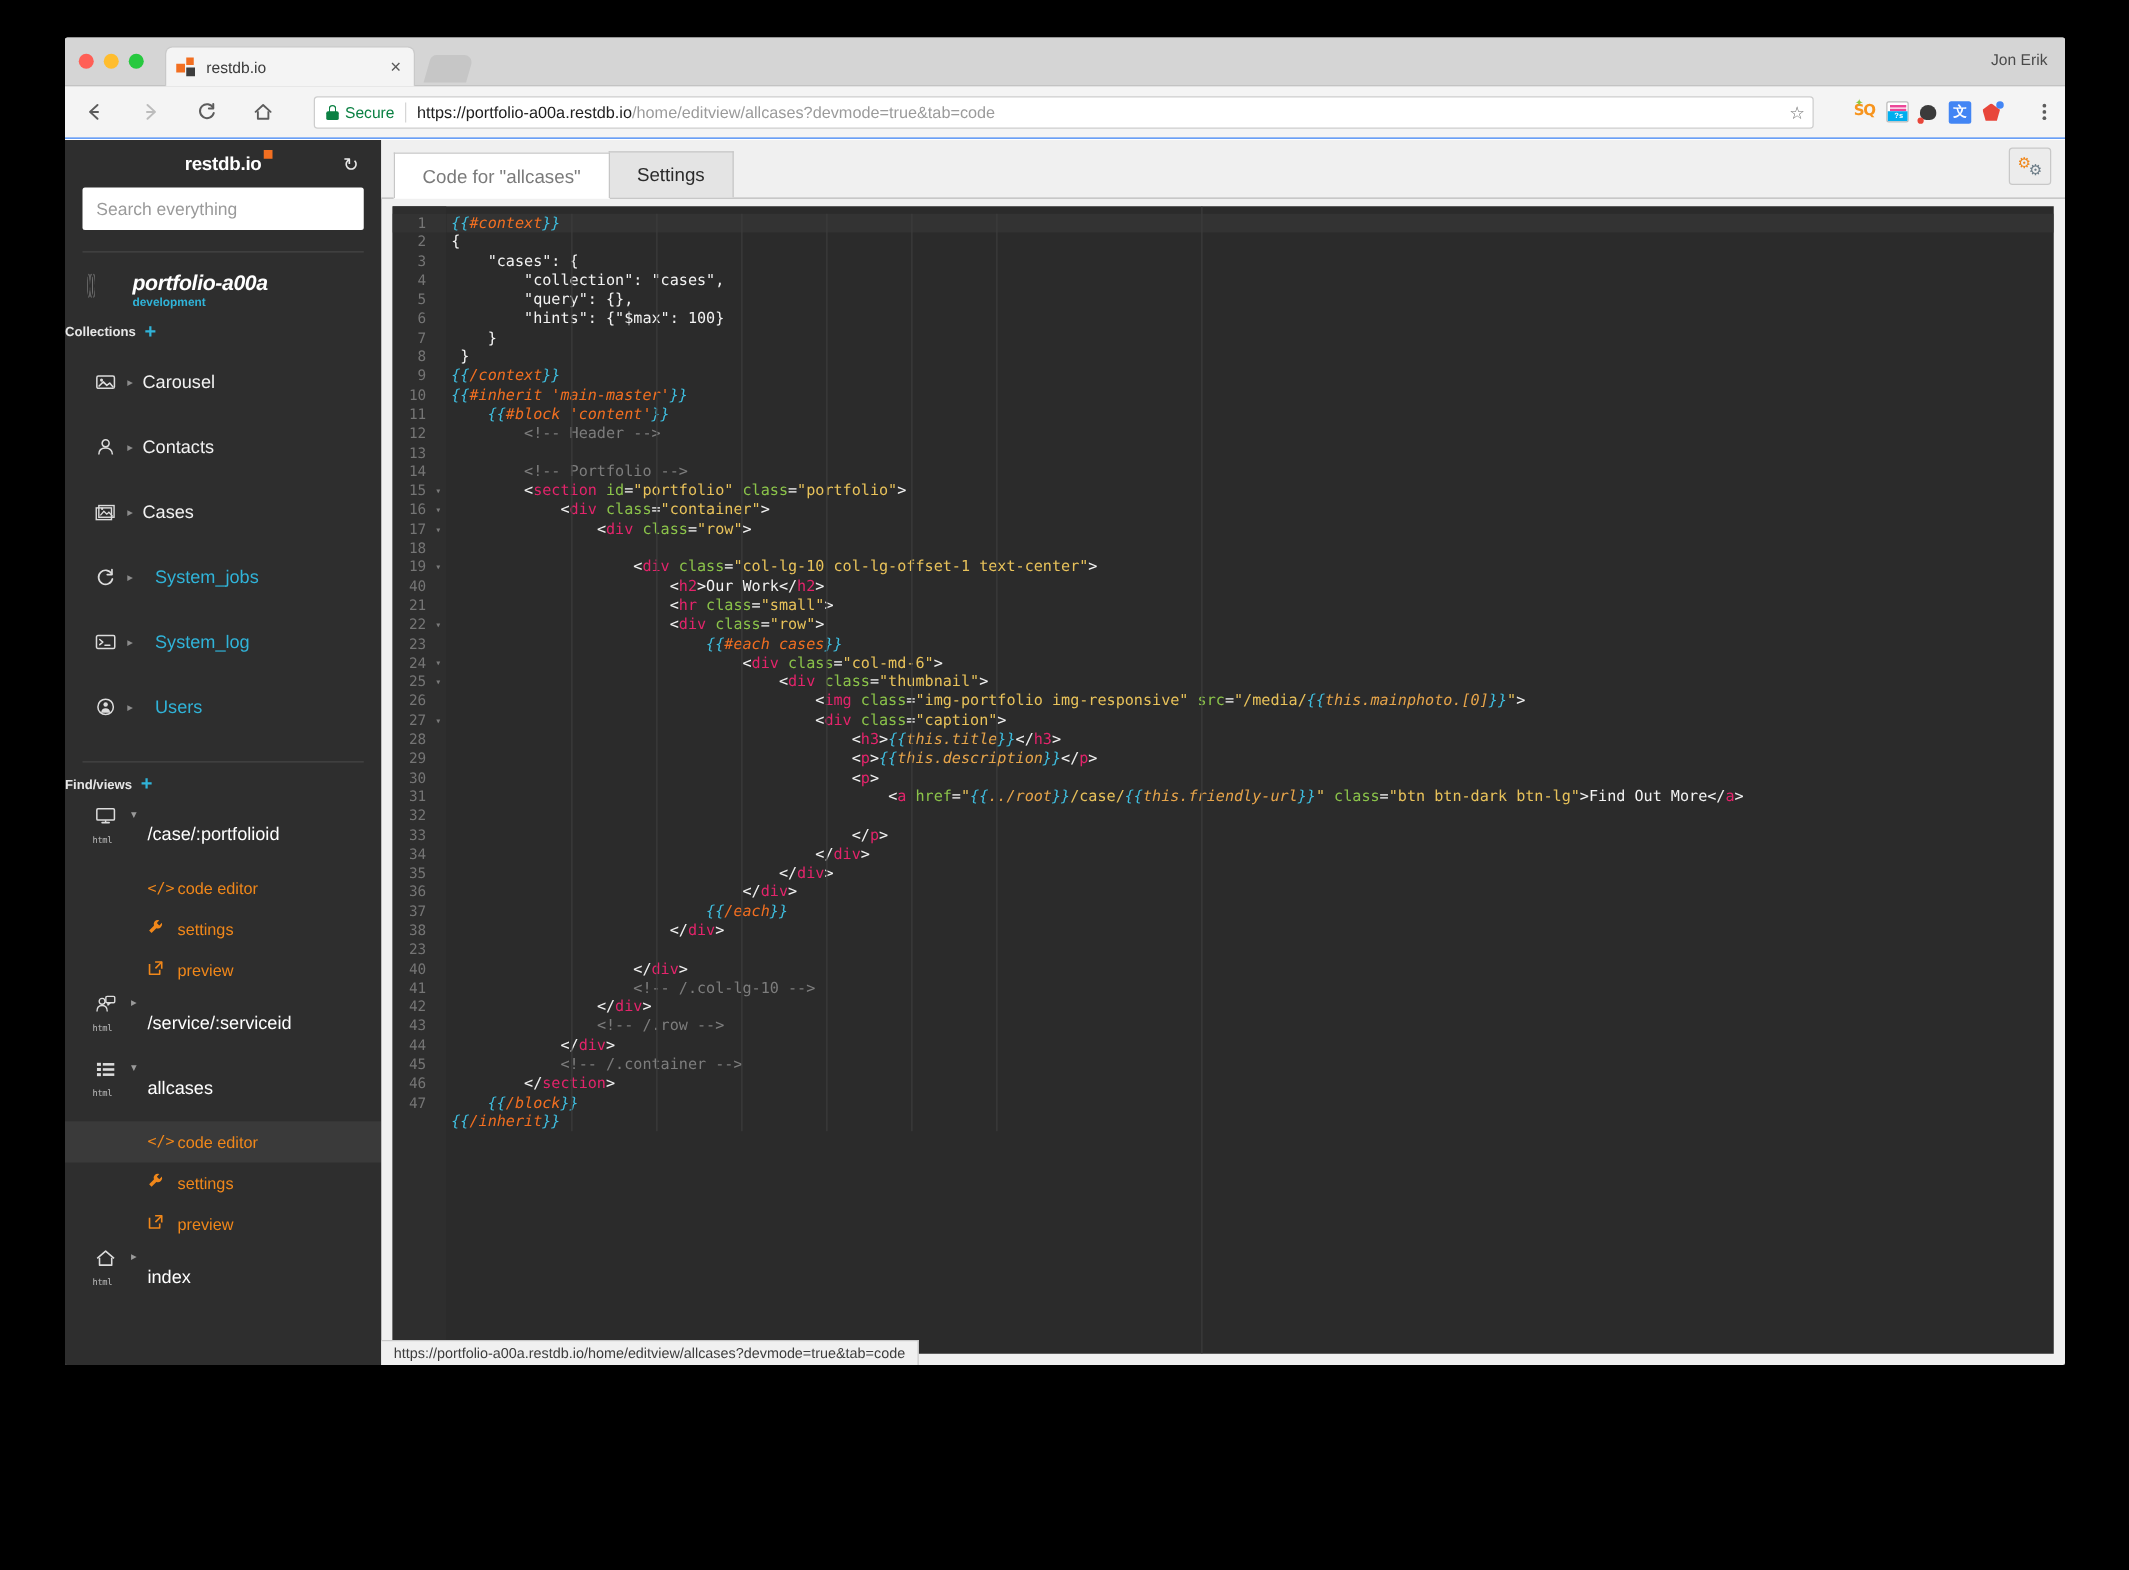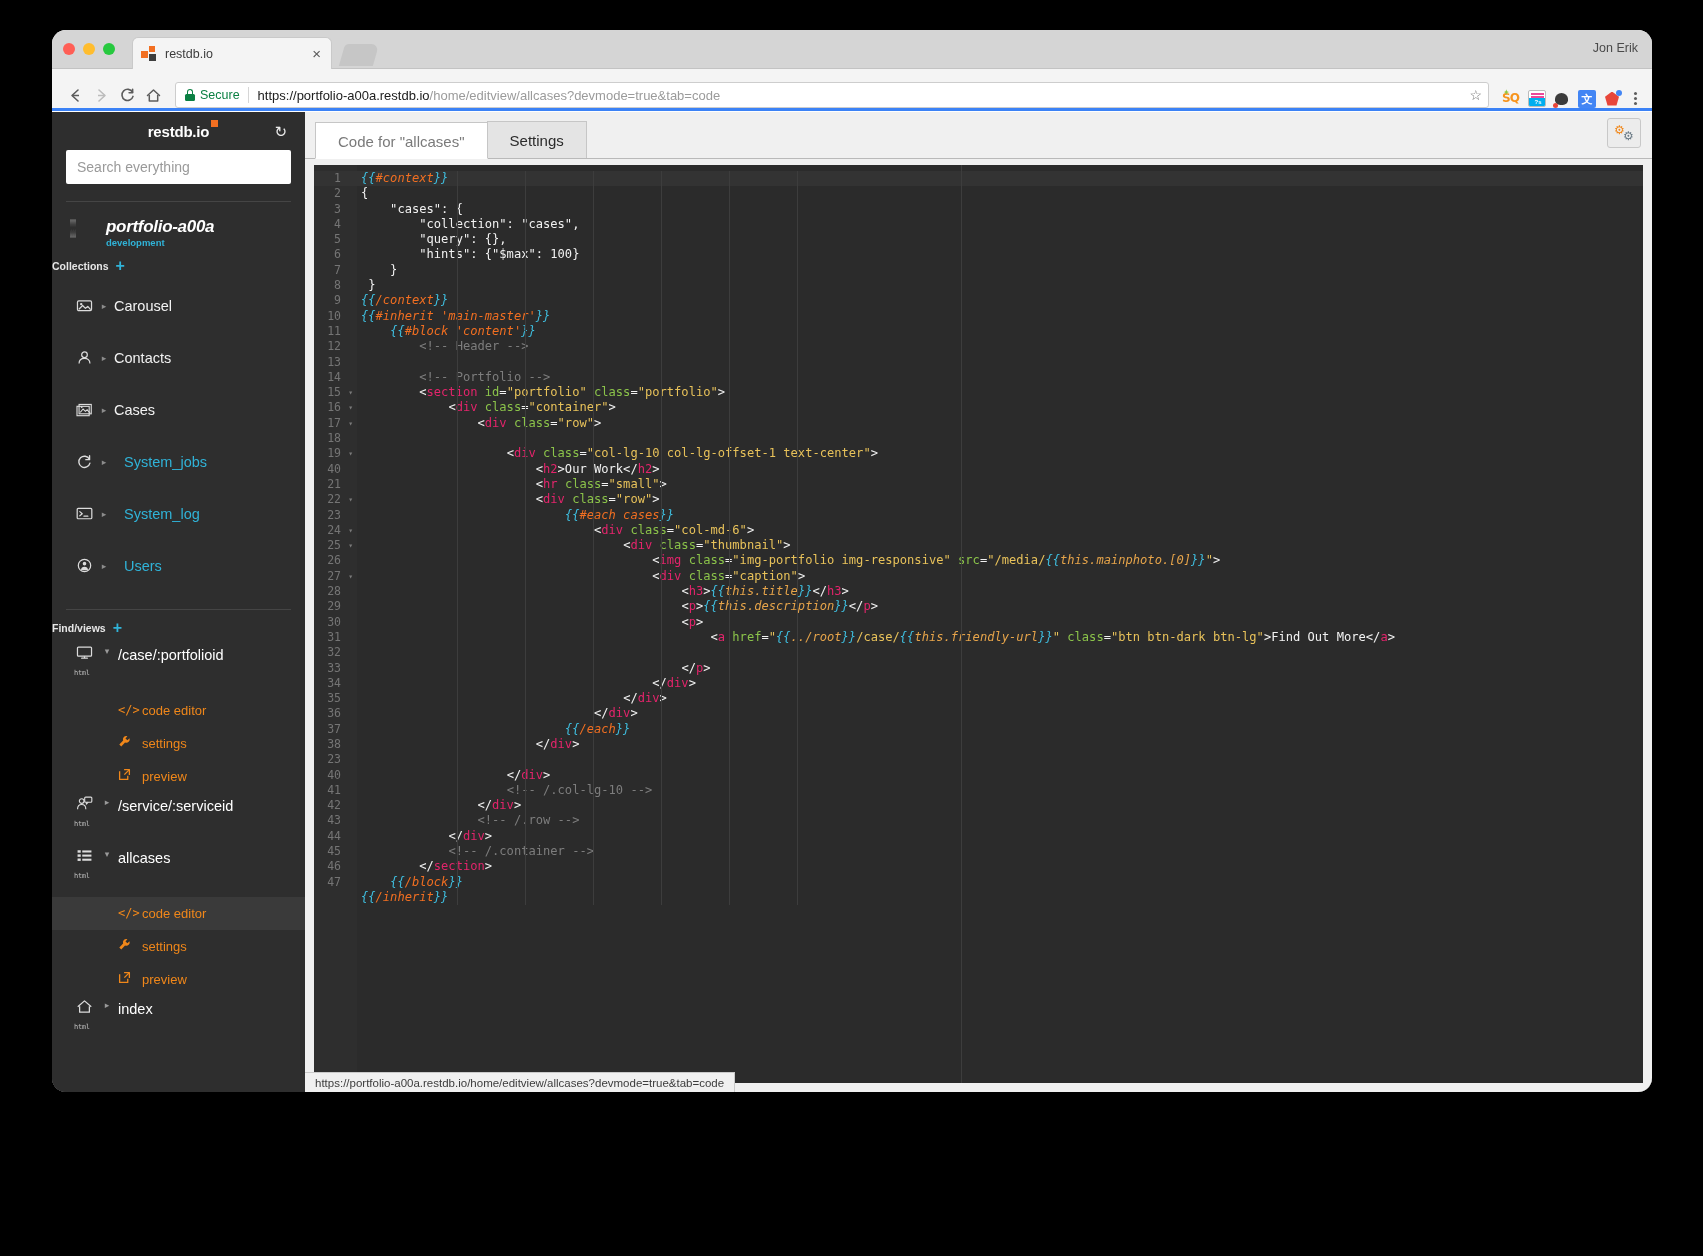--- a/index.html
+++ b/index.html
@@ -9,21 +9,21 @@
     font-family: "Liberation Sans", sans-serif;
     overflow: hidden;
   }
 
   
   #browser-window {
     position: absolute;
     left: 52px; top: 30px;
     width: 1600px; height: 1062px;
     background: #fff;
-    border-radius: 14px;
+    border-radius: 2px;
     overflow: hidden;
     box-shadow: 0 6px 28px rgba(0,0,0,.55);
   }
 
   
   #tab-strip {
     height: 39px;
     background: #d5d5d5;
     position: relative;
     border-bottom: 1px solid #c3c3c3;
@@ -76,24 +76,24 @@
     width: 34px; height: 22px;
     background: #c6c6c6;
     border-radius: 4px 8px 0 0;
     transform: skewX(-16deg);
   }
 
   
   #toolbar {
     height: 42px;
     background: #f4f4f4;
-    border-bottom: 3px solid #3b82f6;
-    display: flex; align-items: flex-end;
+    border-bottom: 1px solid #3b82f6;
+    display: flex; align-items: center;
     padding: 0 10px;
-    gap: 0;
+    gap: 19px;
   }
   .nav-btn {
     width: 26px; height: 26px;
     display: flex; align-items: center; justify-content: center;
     color: #5c5c5c;
     font-size: 17px;
     border-radius: 50%;
     cursor: pointer;
     flex: 0 0 26px;
   }
@@ -266,21 +266,21 @@
   .page-item .picon .glyph {
     width: 20px; height: 16px; display: flex; align-items: center; justify-content: center;
     color: #d8d8d8;
   }
   .page-item .picon .html-lbl {
     font-size: 7px; color: #bdbdbd; text-align: center;
     font-family: "DejaVu Sans Mono", monospace; margin-top: 1px; letter-spacing: -.3px;
   }
   .page-item .caret { width: 22px; flex: 0 0 22px; text-align: center;
                       color: #9a9a9a; font-size: 9px; margin-top: 4px; }
-  .page-item .nm { font-size: 14.5px; color: #fff; margin-top: 5px; }
+  .page-item .nm { font-size: 14.5px; color: #fff; margin-top: 18px; }
 
   .sub-item {
     display: flex; align-items: center; height: 33px;
     padding-left: 66px; cursor: pointer;
   }
   .sub-item.active { background: #3a3a3a; }
   .sub-item .sic { width: 24px; flex: 0 0 24px; color: #f0871a; font-size: 12px; }
   .sub-item .snm { font-size: 13px; color: #f0871a; }
 
   

